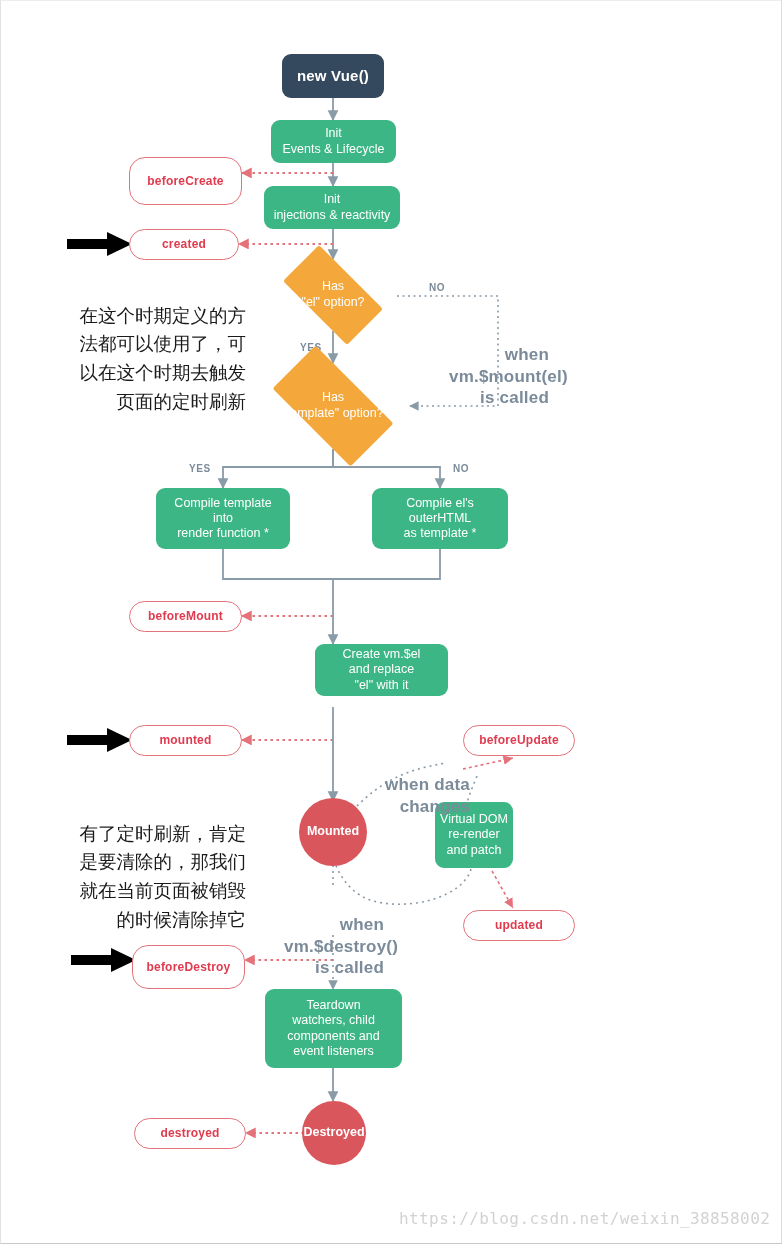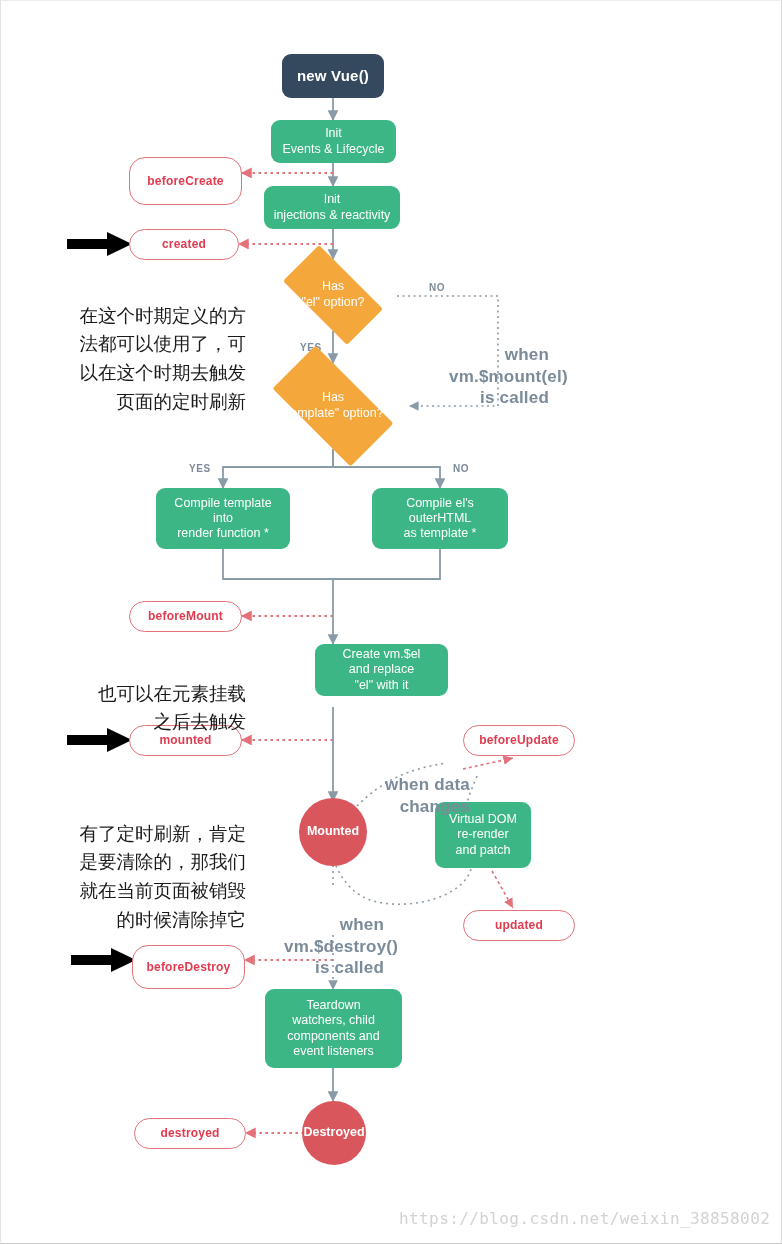--- a/index.html
+++ b/index.html
@@ -249,21 +249,21 @@
   <div class="node n-green" style="left:272px; top:643px; width:133px; height:52px;margin-left:42px;">
     <span class="ml" style="white-space: pre-line;">Create vm.$el
 and replace
 "el" with it</span>
   </div>
 
   <div class="node n-circle" style="left:298px; top:797px; width:68px; height:68px;">
     <span>Mounted</span>
   </div>
 
-  <div class="node n-green" style="left:434px; top:801px; width:96px; height:66px;">
+  <div class="node n-green" style="left:434px; top:801px; width:78px; height:66px;">
     <span class="ml" style="white-space: pre-line;">Virtual DOM
 re-render
 and patch</span>
   </div>
 
   <div class="node n-green" style="left:264px; top:988px; width:137px; height:79px;">
     <span class="ml" style="white-space: pre-line;">Teardown
 watchers, child
 components and
 event listeners</span>
@@ -338,24 +338,20 @@
 is called</span>
   </div>
 
   <div class="cn" style="left: 20px; top: 272px; width: 225px; white-space: pre-line;">
     <span>在这个时期定义的方
 法都可以使用了，可
 以在这个时期去触发
 页面的定时刷新</span>
   </div>
 
-  <div class="cn" style="left: 20px; top: 650px; width: 225px; white-space: pre-line;">
-    <span>也可以在元素挂载
-之后去触发</span>
-  </div>
 
   <div class="cn" style="left: 20px; top: 790px; width: 225px; white-space: pre-line;">
     <span>有了定时刷新，肯定
 是要清除的，那我们
 就在当前页面被销毁
 的时候清除掉它</span>
   </div>
 
   <div class="watermark" style="left:398px; top:1208px;">
     <span>https://blog.csdn.net/weixin_38858002</span>

